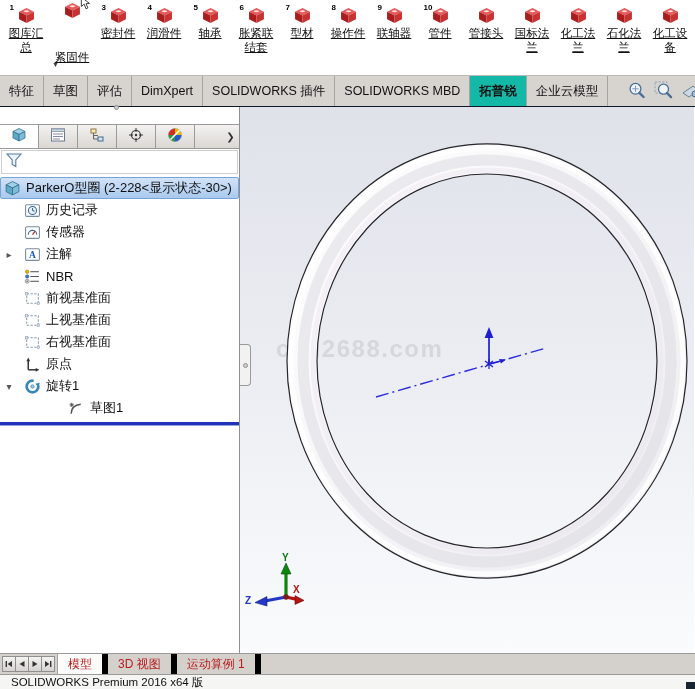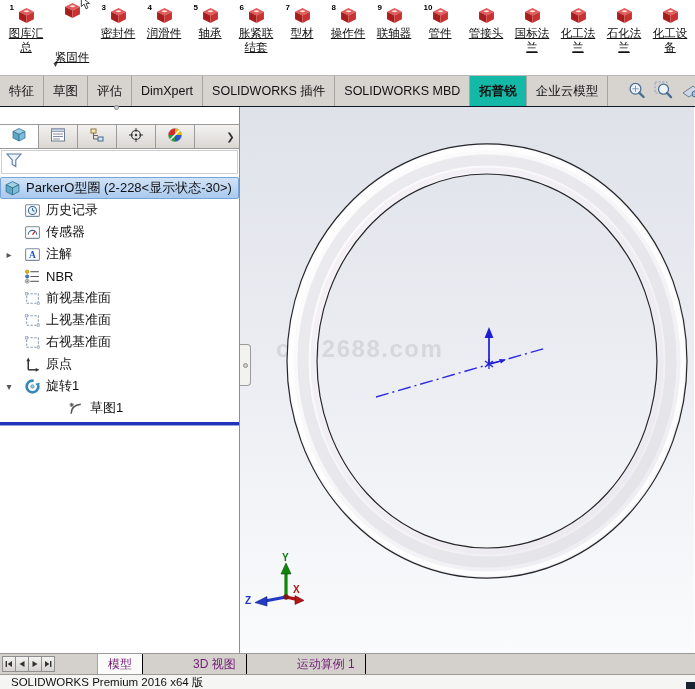--- a/index.html
+++ b/index.html
@@ -56,21 +56,21 @@
   .v-split .dot { position:absolute; left:3px; top:18px; width:5px; height:5px; border-radius:50%;
                   background:#cfcfcf; border:1px solid #8f8f8f; }
   .h-dot { position:absolute; left:114px; top:105px; width:5px; height:5px; border-radius:50%;
            background:#cfcfcf; border:1px solid #8f8f8f; z-index:6; }
 
   
   .bottom-tabs { height:21px; background:#d4d1cd; border-top:1px solid #9a9a9a; display:flex; align-items:stretch; }
   .nav-btns { display:flex; align-items:center; padding:0 3px 0 2px; }
   .nav-btn { width:14px; height:16px; background:linear-gradient(#f4f3f1,#d6d3cf); border:1px solid #8f8f8f;
              margin-right:-1px; display:flex; align-items:center; justify-content:center; }
-  .btab { padding:0 10px; display:flex; align-items:center; font-size:12px; border-right:1px solid #000000; color:#701a75;margin-left:40px; }
+  .btab { padding:0 10px; display:flex; align-items:center; font-size:12px; border-right:6px solid #000000; color:#b91c1c; }
   .btab.active { background:#fbfbfa; border-left:1px solid #a6a3a0; }
   .status { height:15px; background:#f5f5f4; border-top:1px solid #9a9a9a; font-size:11.5px;
             display:flex; align-items:center; padding-left:11px; color:#111; }
   .bottom-edge { height:4px; background:#182430; }
   .corner { position:absolute; right:0; bottom:0; width:9px; height:7px; background:#182430; z-index:7; }
 </style>
 </head>
 <body>
 
 <div class="app">

